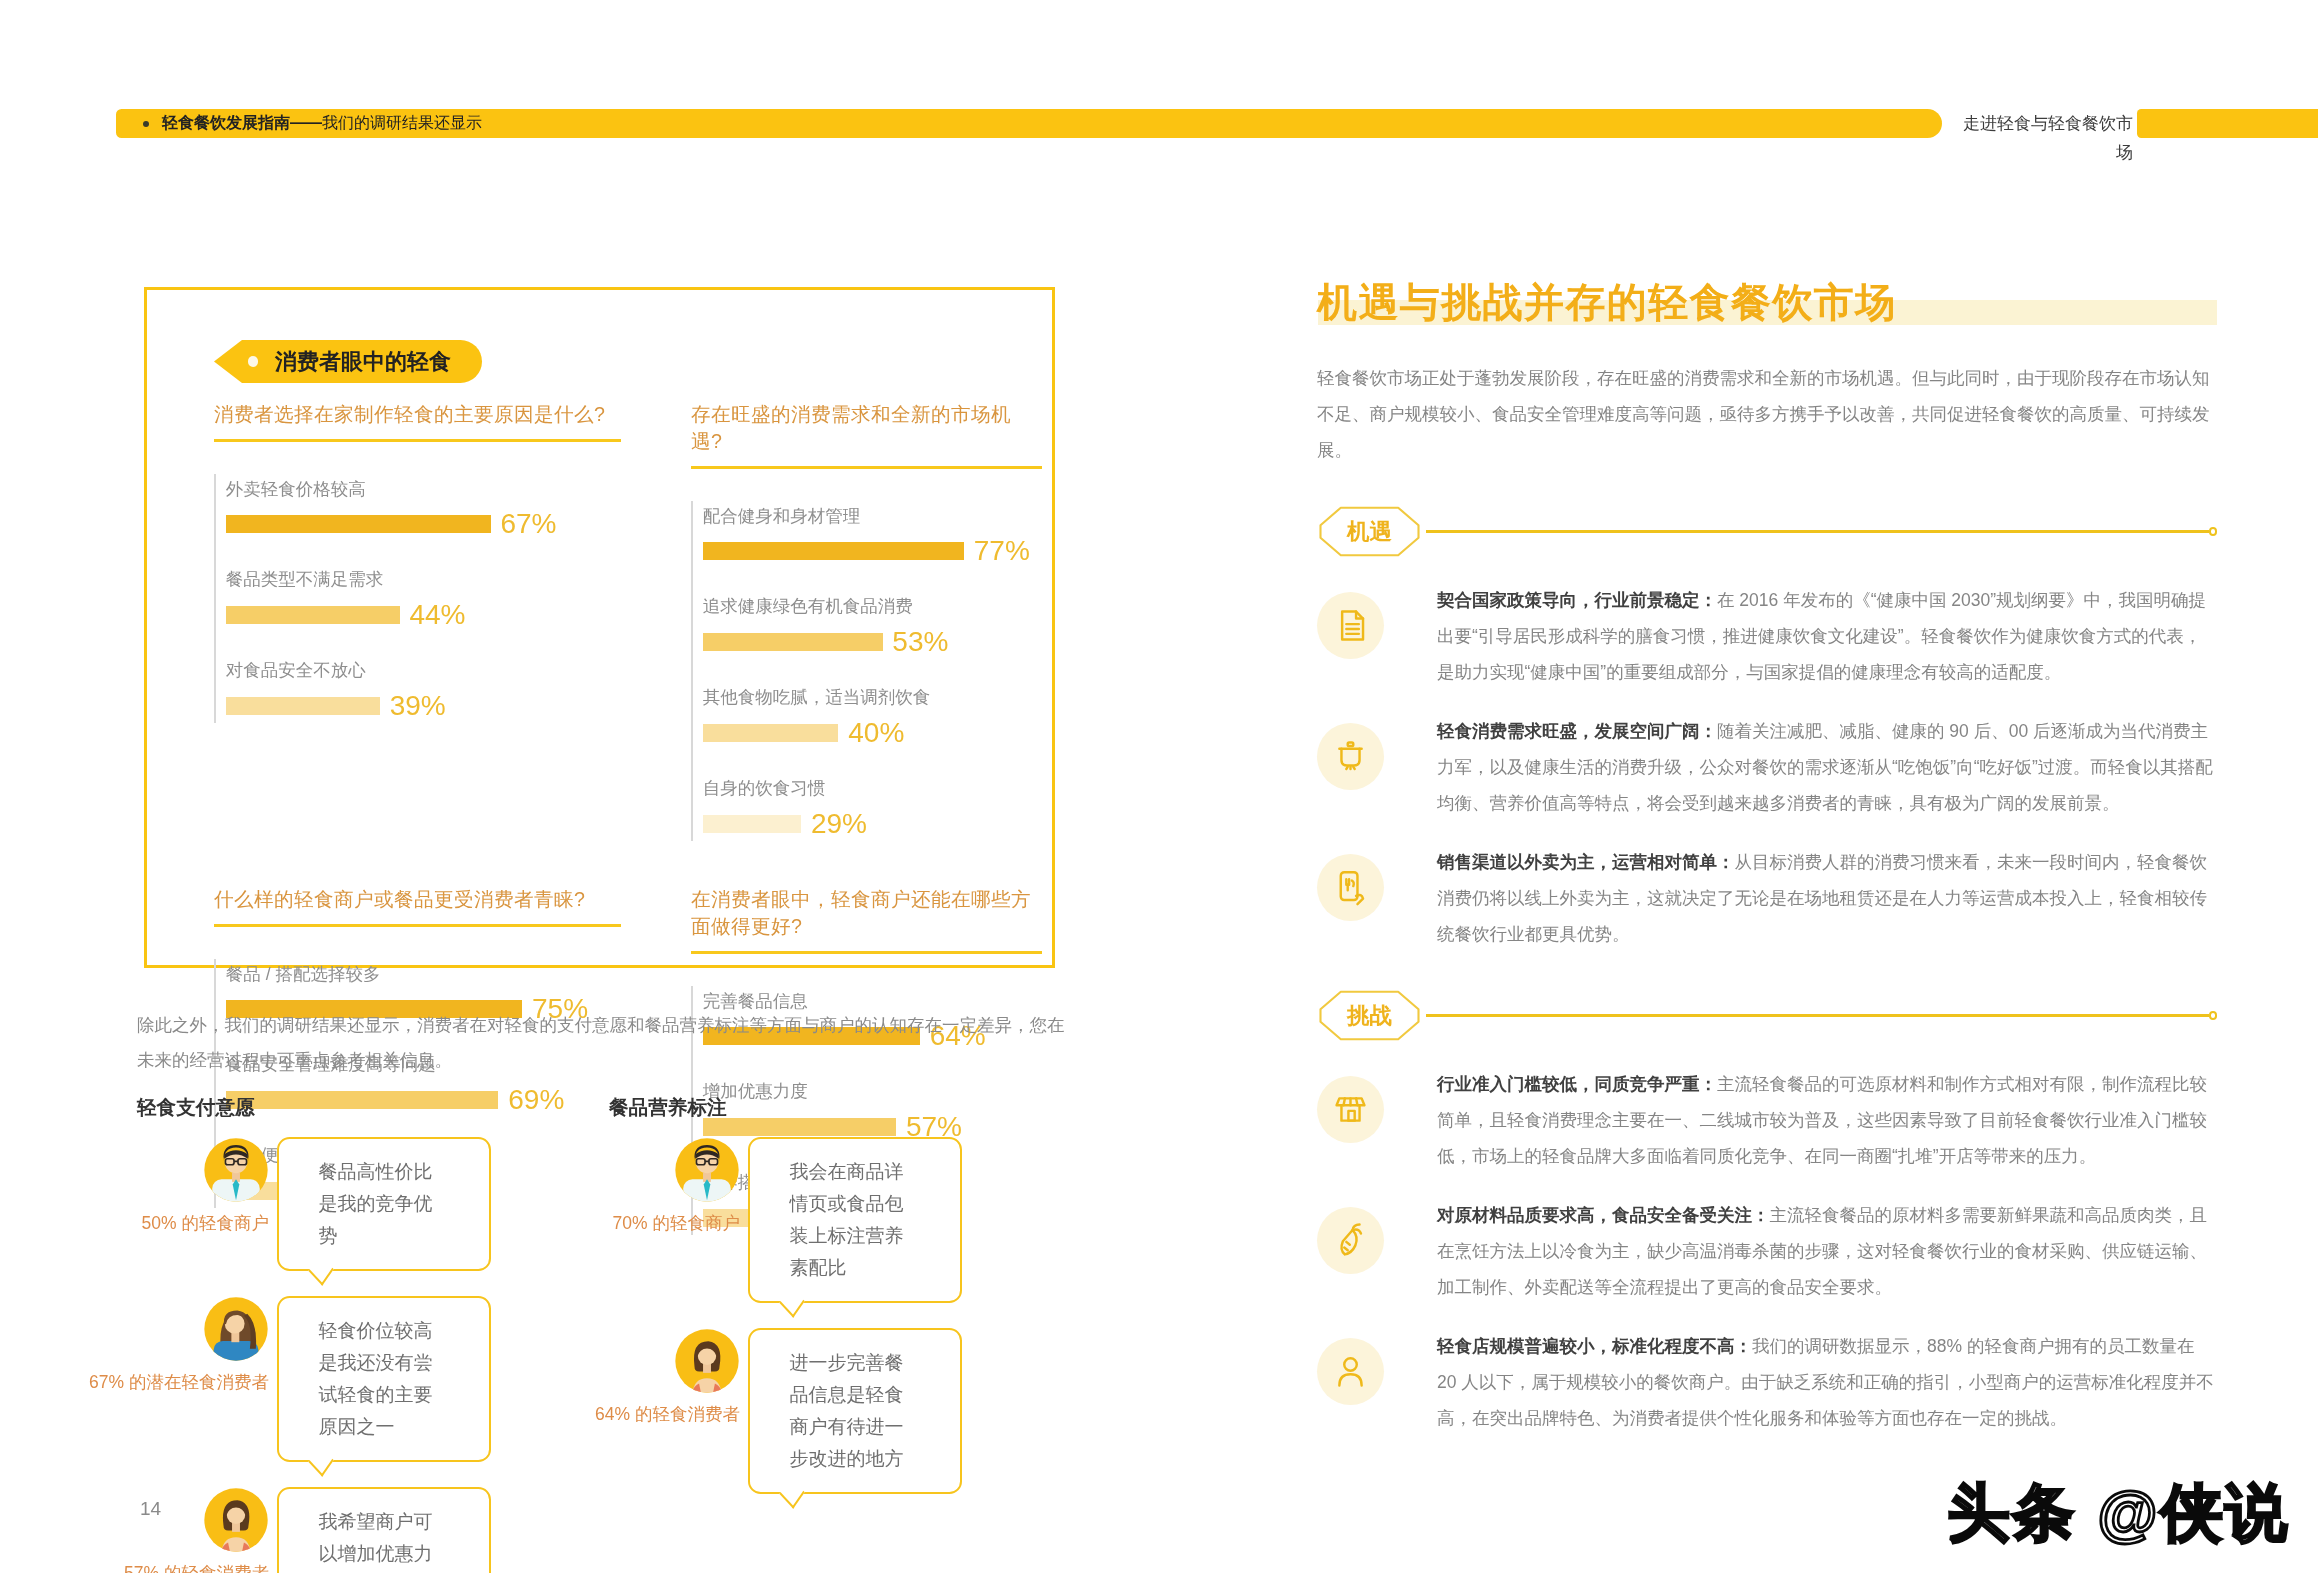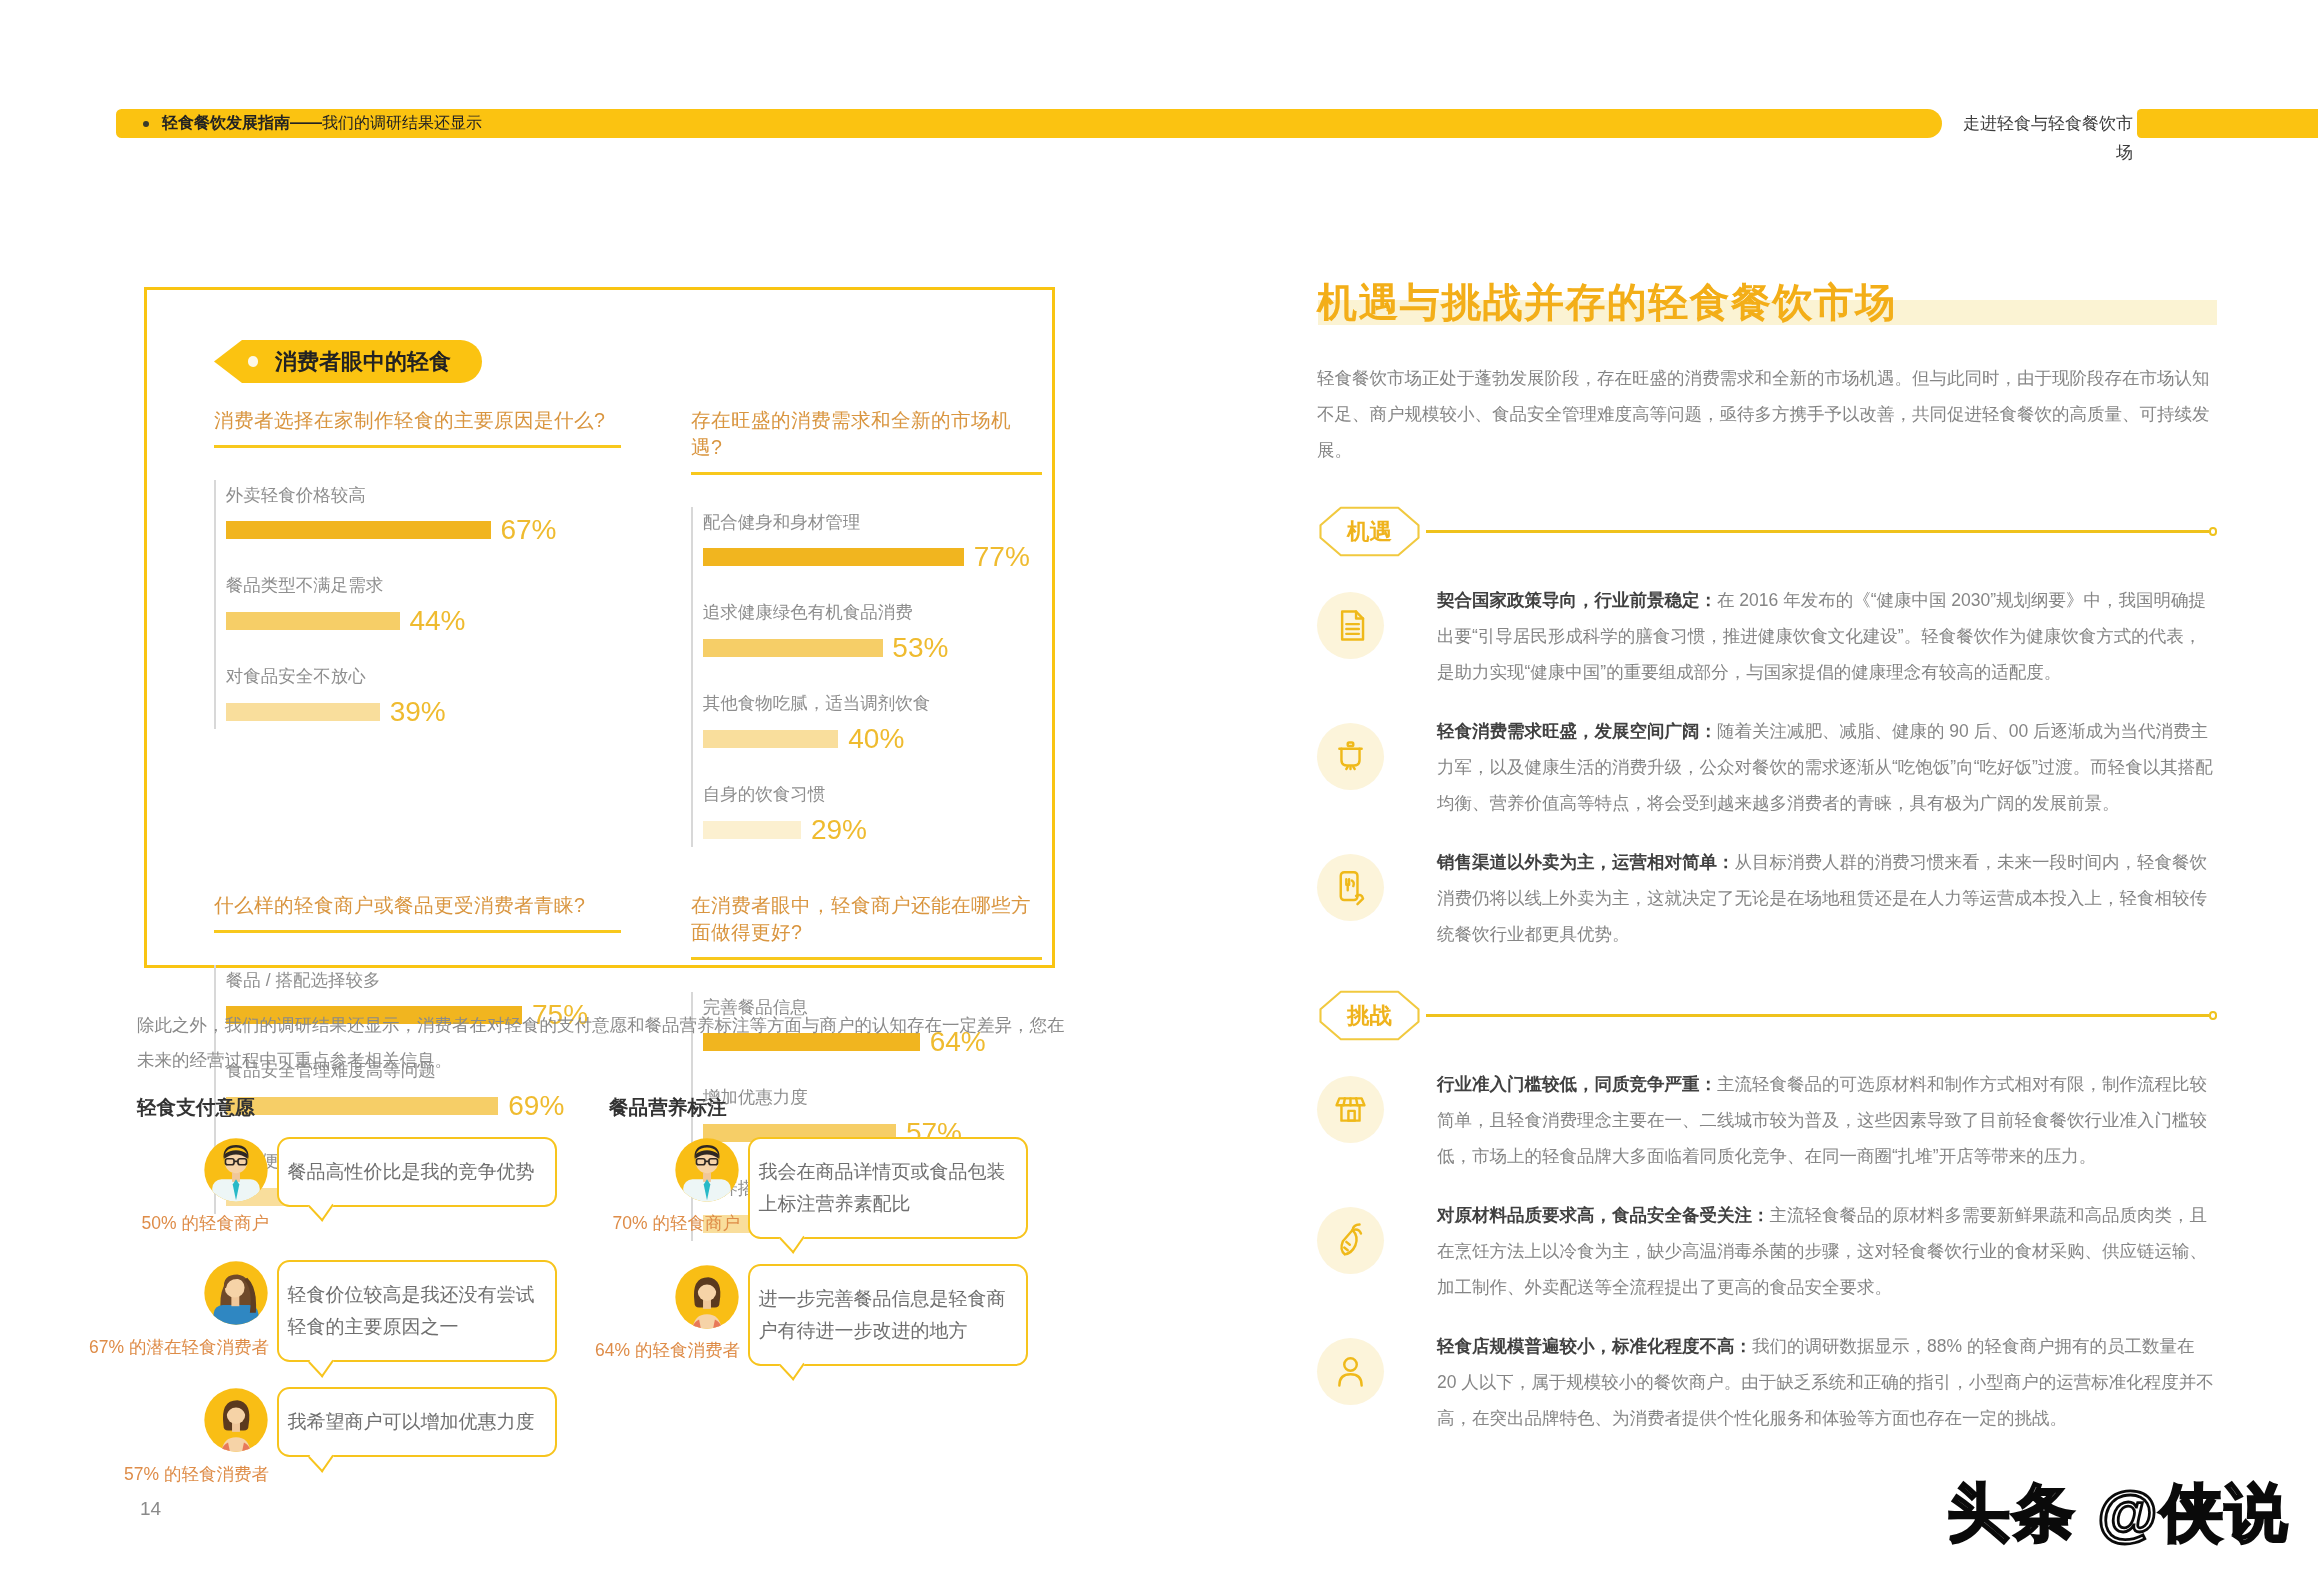--- a/index.html
+++ b/index.html
@@ -22,41 +22,41 @@
   .hright-blk{position:absolute;left:2137px;top:109px;width:182px;height:29.4px;background:var(--yellow);
     border-radius:4.2px 0 0 4.2px}
   
   .sbox{position:absolute;left:144px;top:287px;width:911px;height:681px;border:3.5px solid #F9C412;
     background:#fff;padding:50px 0 0 67px}
   .cbadge{display:flex;align-items:center;height:43px}
   .cbadge .tail{width:28px;height:43px;background:var(--yellow);clip-path:polygon(100% 0,100% 100%,0 50%)}
   .cbadge .pill{height:43px;background:var(--yellow);border-radius:0 22px 22px 0;display:flex;
     align-items:center;padding:0 31px 0 5.6px;font-weight:bold;font-size:22px;color:#222}
   .cbadge .dot{width:10.5px;height:10.5px;border-radius:50%;background:#FDF8E7;margin-right:17px}
-  .charts{margin-top:24px;display:grid;grid-template-columns:407px 351px;column-gap:70px;row-gap:45px}
+  .charts{margin-top:18px;display:grid;grid-template-columns:407px 351px;column-gap:70px;row-gap:45px}
   .chart-title{color:var(--ctitle);font-size:19.6px;letter-spacing:0.4px}
   .chart-underline{height:2.8px;background:#F8C81C;margin-top:11.2px}
   .rows{margin-top:32px;border-left:2.1px solid #D8D8D8;padding:2.8px 0 1.4px 9.8px}
   .brow{margin-bottom:27px}
   .brow:last-child{margin-bottom:0}
   .blabel{color:var(--glabel);font-size:17.5px;margin-bottom:7.7px}
   .bline{display:flex;align-items:center}
   .bar{height:18px}
   .c1{background:var(--bar1)} .c2{background:var(--bar2)} .c3{background:var(--bar3)} .c4{background:var(--bar4)}
   .pct{margin-left:9.8px;font-size:28px;color:var(--pct)}
   
   .note{position:absolute;left:137px;top:1008px;width:932px;font-size:17.5px;line-height:35px;color:#8a8a8a}
   .ptitle{position:absolute;font-size:19.6px;font-weight:bold;color:#333}
   .pcol{position:absolute;width:463px}
   .prow{display:flex;align-items:flex-start;margin-bottom:25px}
   .pav{width:144px;display:flex;flex-direction:column;align-items:flex-end;flex:none}
   .avatar-svg{width:66px;height:66px;display:block}
   .pwho{margin-top:8.4px;font-size:17.5px;color:var(--plabel);white-space:nowrap}
-  .bubble{position:relative;width:280px;background:#fff;border:2.8px solid #F7C41D;border-radius:12.6px;
-    padding:17px 8px;font-size:19px;line-height:32px;color:#6f6f6f;margin-left:8.4px}
+  .bubble{position:relative;width:214px;background:#fff;border:2.8px solid #F7C41D;border-radius:12.6px;
+    padding:17px 39px;font-size:19px;line-height:32px;color:#6f6f6f;margin-left:8.4px}
   .bubble:after{content:"";position:absolute;left:32px;bottom:-11.2px;width:18px;height:18px;background:#fff;
     border-left:2.8px solid #F7C41D;border-bottom:2.8px solid #F7C41D;transform:rotate(-55deg) skewX(-12deg)}
   
   .market{position:absolute;left:1317px;top:275px;width:900px}
   .mtitle{position:relative;height:53px}
   .mtitle .hl{position:absolute;left:1.4px;top:25px;width:899px;height:25px;background:var(--hl)}
   .mtitle .txt{position:relative;font-size:40px;font-weight:bold;color:#F3AE18;letter-spacing:1.4px}
   .intro{margin-top:32px;font-size:17.5px;line-height:36px;color:var(--body)}
   .secline{display:flex;align-items:center;margin-top:36px;height:55px}
   .hexbadge{flex:none;width:105px;height:55px;position:relative}

